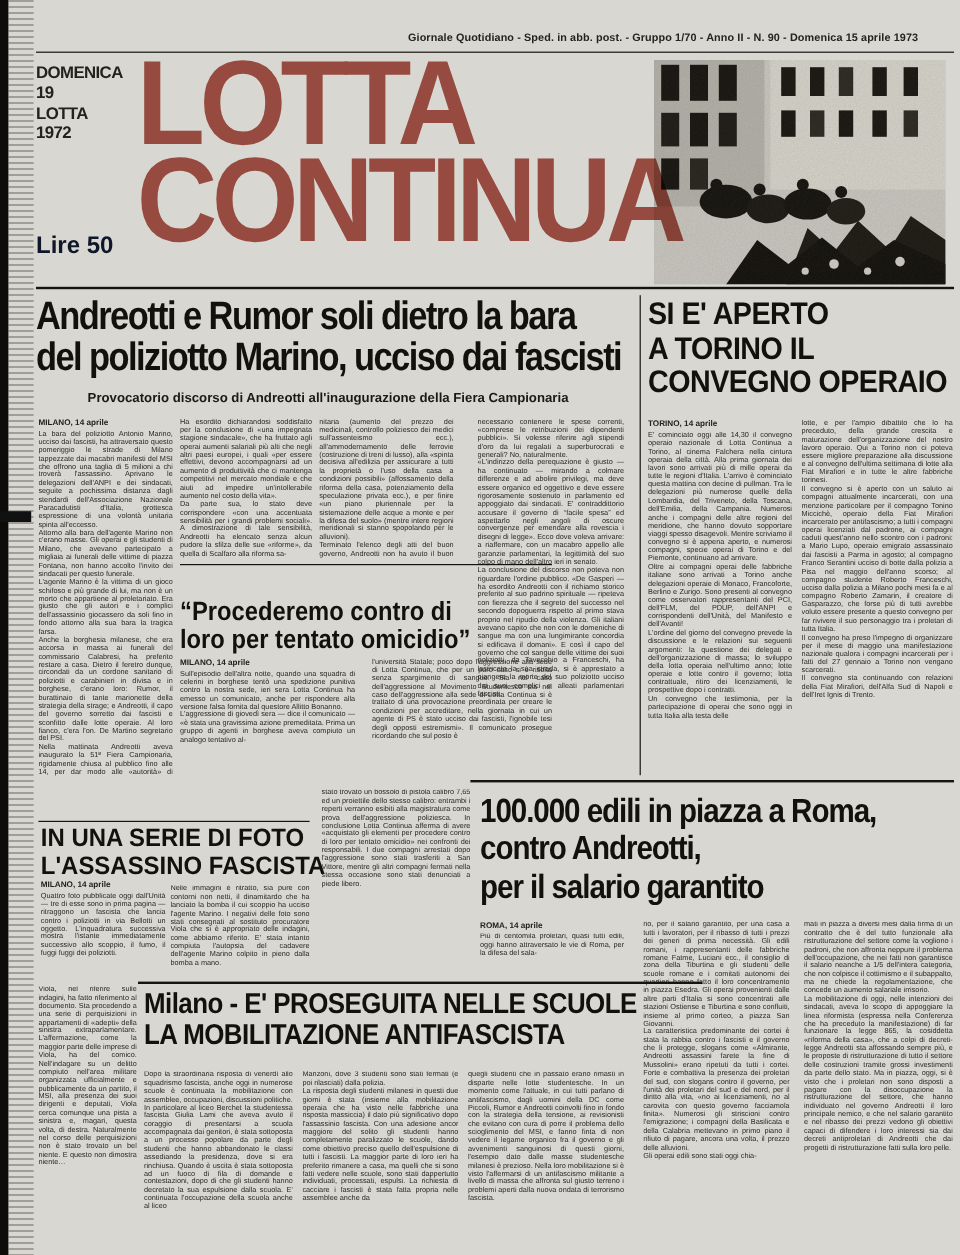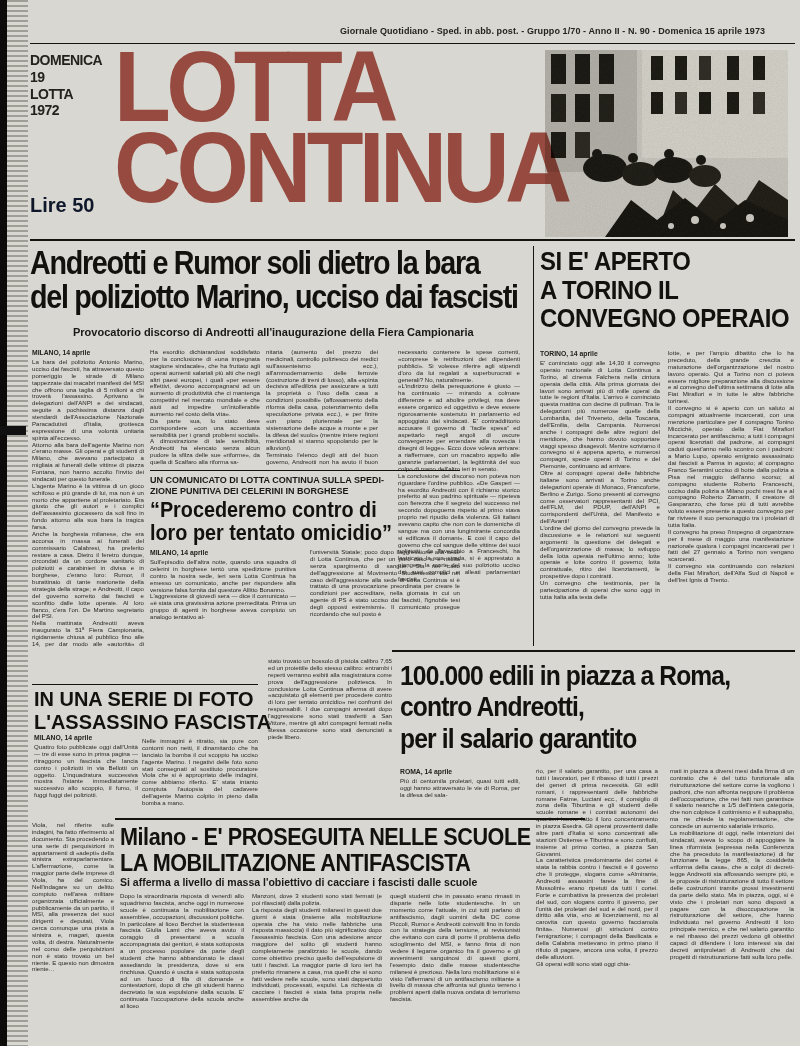--- a/index.html
+++ b/index.html
@@ -106,22 +106,20 @@
 Nella mattinata Andreotti aveva inaugurato la 51ª Fiera Campionaria, rigidamente chiusa al pubblico fino alle 14, per dar modo alle «autorità» di allontanarsi senza venire in contatto con la popolazione milanese.</div>
   <div class="col" style="left:150px;top:349px;width:110px;height:116px;">Ha esordito dichiarandosi soddisfatto per la conclusione di «una impegnata stagione sindacale», che ha fruttato agli operai aumenti salariali più alti che negli altri paesi europei, i quali «per essere effettivi, devono accompagnarsi ad un aumento di produttività che ci mantenga competitivi nel mercato mondiale e che aiuti ad impedire un'intollerabile aumento nel costo della vita».
 Da parte sua, lo stato deve corrispondere «con una accentuata sensibilità per i grandi problemi sociali». A dimostrazione di tale sensibilità, Andreotti ha elencato senza alcun pudore la sfilza delle sue «riforme», da quella di Scalfaro alla riforma sa-</div>
   <div class="col" style="left:266px;top:349px;width:112px;height:116px;">nitaria (aumento del prezzo dei medicinali, controllo poliziesco dei medici sull'assenteismo ecc.), all'ammodernamento delle ferrovie (costruzione di treni di lusso), alla «spinta decisiva all'edilizia per assicurare a tutti la proprietà o l'uso della casa a condizioni possibili» (affossamento della riforma della casa, potenziamento della speculazione privata ecc.), e per finire «un piano pluriennale per la sistemazione delle acque a monte e per la difesa del suolo» (mentre intere regioni meridionali si stanno spopolando per le alluvioni).
 Terminato l'elenco degli atti del buon governo, Andreotti non ha avuto il buon gusto di fermarsi. Ha detto che per fare tutte queste cose è</div>
   <div class="col" style="left:398px;top:349px;width:122px;height:298px;">necessario contenere le spese correnti, «comprese le retribuzioni dei dipendenti pubblici». Si volesse riferire agli stipendi d'oro da lui regalati a superburocrati e generali? No, naturalmente.
 «L'indirizzo della perequazione è giusto — ha continuato — mirando a colmare differenze e ad abolire privilegi, ma deve essere organico ed oggettivo e deve essere rigorosamente sostenuto in parlamento ed appoggiato dai sindacati. E' contraddittorio accusare il governo di “facile spesa” ed aspettarlo negli angoli di oscure convergenze per emendare alla rovescia i disegni di legge». Ecco dove voleva arrivare: a riaffermare, con un macabro appello alle garanzie parlamentari, la legittimità del suo colpo di mano dell'altro ieri in senato.
 La conclusione del discorso non poteva non riguardare l'ordine pubblico. «De Gasperi — ha esordito Andreotti con il richiamo storico preferito al suo padrino spirituale — ripeteva con fierezza che il segreto del successo nel secondo dopoguerra rispetto al primo stava proprio nel ripudio della violenza. Gli italiani avevano capito che non con le domeniche di sangue ma con una lungimirante concordia si edificava il domani». E così il capo del governo che col sangue delle vittime dei suoi poliziotti, da Tavecchio a Franceschi, ha lastricato la sua strada, si è apprestato a piangere la morte del suo poliziotto ucciso dai suoi complici e alleati parlamentari fascisti.</div>
 
   <div class="rule" style="left:150px;top:470px;width:310px;height:1px;"></div>
-  <div class="sub" style="left:150px;top:475px;width:320px;font-size:9px;line-height:1.2;white-space:pre-line;">UN COMUNICATO DI LOTTA CONTINUA SULLA SPEDI-
-ZIONE PUNITIVA DEI CELERINI IN BORGHESE</div>
   <div class="hl" style="left:150px;top:498px;width:360px;font-size:22px;line-height:1.05;transform:scaleX(.9);">“Procederemo contro di
 loro per tentato omicidio”</div>
   <div class="dateline" style="left:150px;top:549px;">MILANO, 14 aprile</div>
   <div class="col" style="left:150px;top:559px;width:146px;height:88px;">Sull'episodio dell'altra notte, quando una squadra di celerini in borghese tentò una spedizione punitiva contro la nostra sede, ieri sera Lotta Continua ha emesso un comunicato, anche per rispondere alla versione falsa fornita dal questore Allitto Bonanno.
 L'aggressione di giovedì sera — dice il comunicato — «è stata una gravissima azione premeditata. Prima un gruppo di agenti in borghese aveva compiuto un analogo tentativo al-</div>
   <div class="col" style="left:310px;top:549px;width:150px;height:98px;">l'università Statale; poco dopo l'aggressione alla sede di Lotta Continua, che per un puro caso si è risolta senza spargimento di sangue. Sia nel caso dell'aggressione al Movimento Studentesco sia nel caso dell'aggressione alla sede di Lotta Continua si è trattato di una provocazione preordinata per creare le condizioni per accreditare, nella giornata in cui un agente di PS è stato ucciso dai fascisti, l'ignobile tesi degli opposti estremismi». Il comunicato prosegue ricordando che sul posto è</div>
 
   <div class="rule" style="left:533px;top:246px;width:1px;height:400px;"></div>
 
   <div class="hl" style="left:540px;top:247px;width:280px;font-size:26px;line-height:1.1;letter-spacing:-.5px;transform:scaleX(.92);">SI E' APERTO
@@ -155,19 +153,18 @@
   <div class="col" style="left:400px;top:778px;width:120px;height:42px;">Più di centomila proletari, quasi tutti edili, oggi hanno attraversato le vie di Roma, per la difesa del sala-</div>
   <div class="col" style="left:536px;top:768px;width:122px;height:272px;">rio, per il salario garantito, per una casa a tutti i lavoratori, per il ribasso di tutti i prezzi dei generi di prima necessità. Gli edili romani, i rappresentanti delle fabbriche romane Fatme, Luciani ecc., il consiglio di zona della Tiburtina e gli studenti delle scuole romane e i comitati autonomi dei quartieri hanno fatto il loro concentramento in piazza Esedra. Gli operai provenienti dalle altre parti d'Italia si sono concentrati alle stazioni Ostiense e Tiburtina e sono confluiti, insieme al primo corteo, a piazza San Giovanni.
 La caratteristica predominante dei cortei è stata la rabbia contro i fascisti e il governo che li protegge, slogans come «Almirante, Andreotti assassini farete la fine di Mussolini» erano ripetuti da tutti i cortei. Forte e combattiva la presenza dei proletari del sud, con slogans contro il governo, per l'unità dei proletari del sud e del nord, per il diritto alla vita, «no ai licenziamenti, no al carovita con questo governo facciamola finita». Numerosi gli striscioni contro l'emigrazione; i compagni della Basilicata e della Calabria mettevano in primo piano il rifiuto di pagare, ancora una volta, il prezzo delle alluvioni.
 Gli operai edili sono stati oggi chia-</div>
   <div class="col" style="left:670px;top:768px;width:124px;height:272px;">mati in piazza a diversi mesi dalla firma di un contratto che è del tutto funzionale alla ristrutturazione del settore come la vogliono i padroni, che non affronta neppure il problema dell'occupazione, che nei fatti non garantisce il salario neanche a 1/5 dell'intera categoria, che non colpisce il cottimismo e il subappalto, ma ne chiede la regolamentazione, che concede un aumento salariale irrisorio.
 La mobilitazione di oggi, nelle intenzioni dei sindacati, aveva lo scopo di appoggiare la linea riformista (espressa nella Conferenza che ha preceduto la manifestazione) di far funzionare la legge 865, la cosiddetta «riforma della casa», che a colpi di decreti-legge Andreotti sta affossando sempre più, e le proposte di ristrutturazione di tutto il settore delle costruzioni tramite grossi investimenti da parte dello stato. Ma in piazza, oggi, si è visto che i proletari non sono disposti a pagare con la disoccupazione la ristrutturazione del settore, che hanno individuato nel governo Andreotti il loro principale nemico, e che nel salario garantito e nel ribasso dei prezzi vedono gli obiettivi capaci di difendere i loro interessi sia dai decreti antiproletari di Andreotti che dai progetti di ristrutturazione fatti sulla loro pelle.</div>
 
   <div class="rule" style="left:115px;top:818px;width:470px;height:2px;"></div>
   <div class="hl" style="left:120px;top:824px;width:470px;font-size:24px;line-height:1.1;letter-spacing:-.5px;transform:scaleX(.9);">Milano - E' PROSEGUITA NELLE SCUOLE
 LA MOBILITAZIONE ANTIFASCISTA</div>
-  <div class="sub" style="left:120px;top:876px;width:440px;font-size:10.5px;">Si afferma a livello di massa l'obiettivo di cacciare i fascisti dalle scuole</div>
   <div class="col" style="left:120px;top:893px;width:124px;height:150px;">Dopo la straordinaria risposta di venerdì allo squadrismo fascista, anche oggi in numerose scuole è continuata la mobilitazione con assemblee, occupazioni, discussioni politiche. In particolare al liceo Berchet la studentessa fascista Giulia Lami che aveva avuto il coraggio di presentarsi a scuola accompagnata dai genitori, è stata sottoposta a un processo popolare da parte degli studenti che hanno abbandonato le classi assediando la presidenza, dove si era rinchiusa. Quando è uscita è stata sottoposta ad un fuoco di fila di domande e contestazioni, dopo di che gli studenti hanno decretato la sua espulsione dalla scuola. E' continuata l'occupazione della scuola anche al liceo</div>
   <div class="col" style="left:252px;top:893px;width:130px;height:150px;">Manzoni, dove 3 studenti sono stati fermati (e poi rilasciati) dalla polizia.
 La risposta degli studenti milanesi in questi due giorni è stata (insieme alla mobilitazione operaia che ha visto nelle fabbriche una risposta massiccia) il dato più significativo dopo l'assassinio fascista. Con una adesione ancor maggiore del solito gli studenti hanno completamente paralizzato le scuole, dando come obiettivo preciso quello dell'espulsione di tutti i fascisti. La maggior parte di loro ieri ha preferito rimanere a casa, ma quelli che si sono fatti vedere nelle scuole, sono stati dappertutto individuati, processati, espulsi. La richiesta di cacciare i fascisti è stata fatta propria nelle assemblee anche da</div>
   <div class="col" style="left:390px;top:893px;width:130px;height:150px;">quegli studenti che in passato erano rimasti in disparte nelle lotte studentesche. In un momento come l'attuale, in cui tutti parlano di antifascismo, dagli uomini della DC come Piccoli, Rumor e Andreotti coinvolti fino in fondo con la strategia della tensione, ai revisionisti che evitano con cura di porre il problema dello scioglimento del MSI, e fanno finta di non vedere il legame organico fra il governo e gli avvenimenti sanguinosi di questi giorni, l'esempio dato dalle masse studentesche milanesi è prezioso. Nella loro mobilitazione si è visto l'affermarsi di un antifascismo militante a livello di massa che affronta sul giusto terreno i problemi aperti dalla nuova ondata di terrorismo fascista.</div>
 
 </div>
 
 </body></html>

